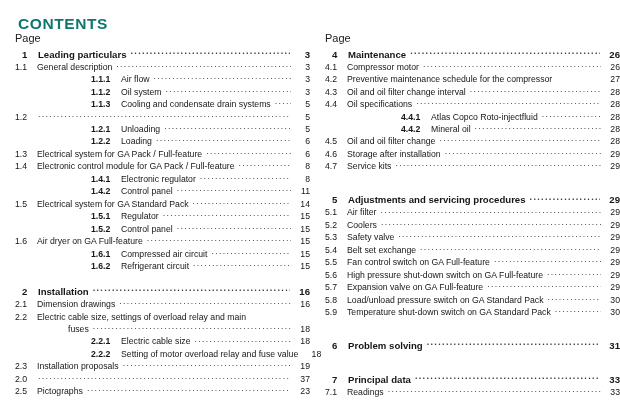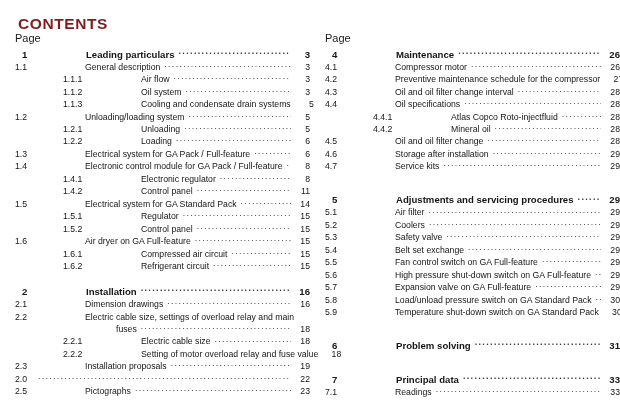--- a/index.html
+++ b/index.html
@@ -22,21 +22,21 @@
     padding: 0;
   }
 
   .doc-title {
     position: absolute;
     left: 18px;
     top: 15px;
     font-size: 15.5px;
     font-weight: bold;
     letter-spacing: 0.6px;
-    color: #7f1d1d;
+    color: #0f766e;
   }
 
   .columns {
     position: absolute;
     left: 0;
     top: 33px;
     width: 620px;
     display: flex;
     gap: 0;
   }
@@ -69,21 +69,20 @@
     color: #161616;
   }
 
   .num {
     flex: 0 0 auto;
     text-align: left;
   }
   .txt {
     flex: 0 0 auto;
     padding-right: 3px;
-    margin-left: 48px;
   }
   .leader {
     flex: 1 1 auto;
     overflow: hidden;
     position: relative;
     height: 9px;
     margin: 0 1px;
   }
   .leader::before {
     content: "............................................................................................................";
@@ -106,21 +105,21 @@
     font-weight: bold;
     font-size: 9.6px;
     line-height: 13.2px;
     margin-top: 3.5px;
   }
   .lvl1 .num { width: 16px; margin-left: 7px; }
   .lvl1 .leader::before { font-size: 9px; }
   .lvl1 .pg { flex-basis: 17px; }
 
   .lvl2 .num { width: 22px; }
-  .lvl3 .num { width: 30px; margin-left: 48px; }
+  .lvl3 .num { width: 30px; margin-left: 76px; font-weight: bold; }
 
   .cont .num { width: 0; margin-left: 53px; }
   .gap-md { height: 9px; }
   .gap-lg { height: 17px; }
 
   .nodots .leader::before { content: ""; }
 </style>
 </head>
 <body>
 
@@ -158,21 +157,20 @@
             <span class="pg">3</span>
           </div>
           <div class="row lvl3">
             <span class="num">1.1.3</span>
             <span class="txt">Cooling and condensate drain systems</span>
             <span class="leader"></span>
             <span class="pg">5</span>
           </div>
           <div class="row lvl2">
             <span class="num">1.2</span>
-            <span class="txt">Unloading/loading system</span>
             <span class="leader"></span>
             <span class="pg">5</span>
           </div>
           <div class="row lvl3">
             <span class="num">1.2.1</span>
             <span class="txt">Unloading</span>
             <span class="leader"></span>
             <span class="pg">5</span>
           </div>
           <div class="row lvl3">
@@ -280,21 +278,21 @@
           </div>
           <div class="row lvl2">
             <span class="num">2.3</span>
             <span class="txt">Installation proposals</span>
             <span class="leader"></span>
             <span class="pg">19</span>
           </div>
           <div class="row lvl2">
             <span class="num">2.0</span>
             <span class="leader"></span>
-            <span class="pg">22</span>
+            <span class="pg">37</span>
           </div>
           <div class="row lvl2">
             <span class="num">2.5</span>
             <span class="txt">Pictographs</span>
             <span class="leader"></span>
             <span class="pg">23</span>
           </div>
           <div class="gap-md"></div>
         </div>
     </div>

